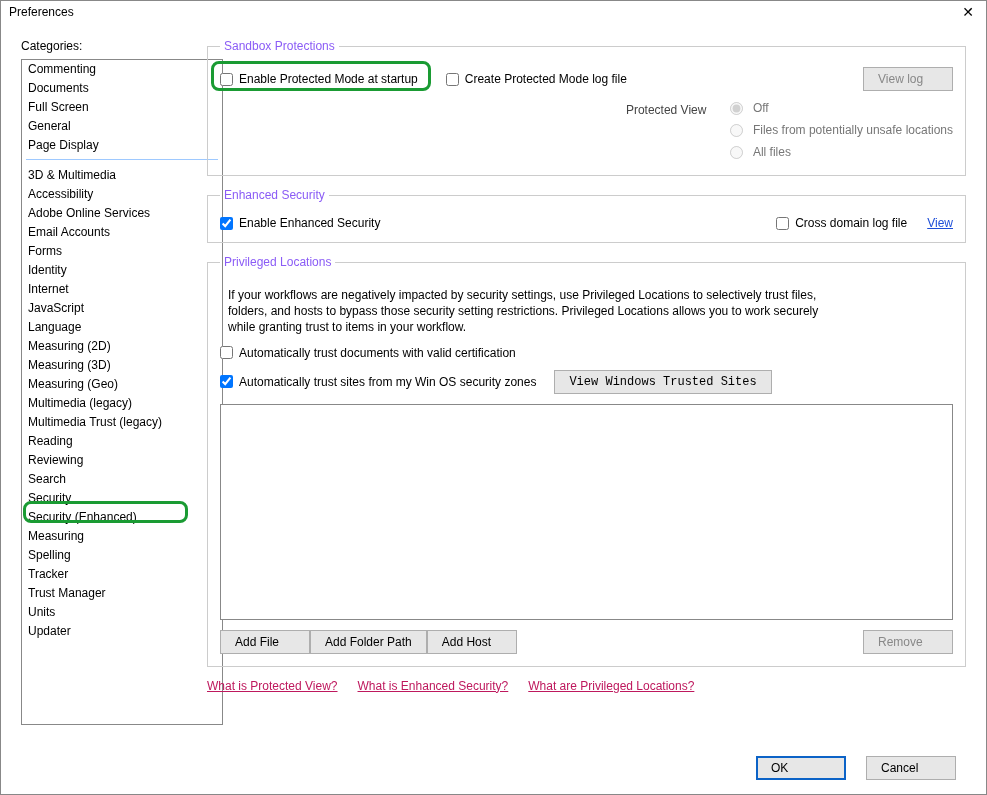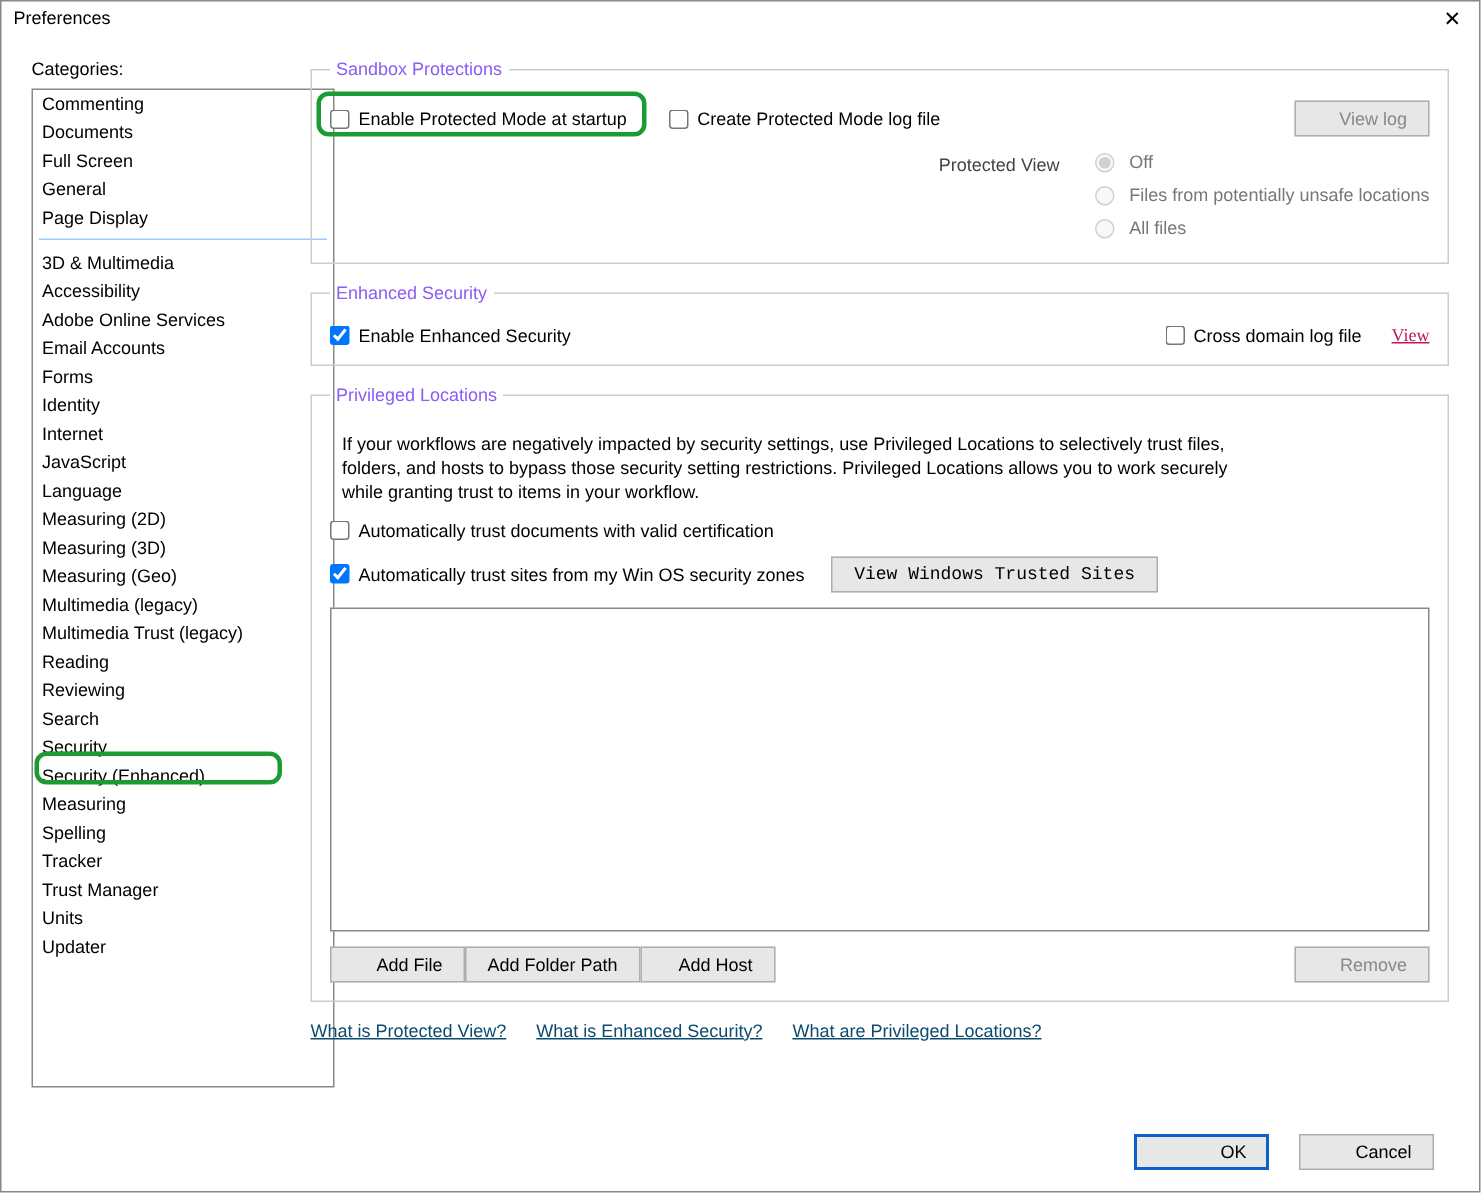--- a/index.html
+++ b/index.html
@@ -15,30 +15,30 @@
   .catitem.selected { background: #fff; }
   .cat-sep { border-bottom: 1px solid #9ec9ff; margin: 4px 4px 6px 4px; }
   .highlight-ring { position: absolute; border: 3px solid #1a9b33; border-radius: 8px; pointer-events: none; }
   .main { flex: 1; padding-left: 16px; position: relative; }
   fieldset { border: 1px solid #ccc; border-left-color:#ccc; border-right-color:#ccc; margin: 0 0 12px 0; padding: 14px 12px 12px 12px; }
   legend { padding: 0 4px; color: #8b5cf6; }
   .row { display: flex; align-items: center; gap: 12px; margin-bottom: 6px; flex-wrap: wrap; }
   label.cb { display: inline-flex; align-items: center; gap: 6px; }
   input[type=checkbox] { width: 13px; height: 13px; margin:0; }
   input[type=radio] { margin:0 4px 0 0; }
-  .btn { background: #e7e7e7; border: 1px solid #aeaeae; padding: 4px 14px; min-width: 90px; text-align: right; cursor: default; }
+  .btn { background: #e7e7e7; border: 1px solid #aeaeae; padding: 4px 14px; min-width: 90px; text-align: left; cursor: default; }
   .btn.disabled { color: #888; background: #e7e7e7; }
   .btn.default { border: 2px solid #0c63c7; padding: 3px 13px; }
   .radio-col { display:flex; flex-direction:column; gap:8px; color:#777; }
   .radio-row { display:flex; align-items:center; gap:6px; }
   .pv-row { display:flex; align-items:flex-start; gap:14px; margin: 6px 0 4px 0; justify-content: flex-end; }
   .pv-label { width: 90px; padding-top:2px; color:#444; }
-  .enh-row { display:flex; justify-content:space-between; align-items:center; }
-  .link { color:#0c4a6e; text-decoration: underline; cursor: default; }
-  .link.muted { color:#be185d;font-family:Liberation Serif, serif; }
+  .enh-row { display:flex; justify-content:space-between; align-items:flex-start; }
+  .link { color:#be185d; text-decoration: underline; cursor: default; }
+  .link.muted { color:#1d4ed8; }
   .priv-desc { margin: 4px 8px 10px 8px; max-width: 600px; line-height: 1.35; }
   .listbox { border:1px solid #888; height: 216px; background:#fff; margin-top:10px; }
   .priv-buttons { display:flex; gap:0; margin-top:10px; }
   .priv-buttons .spacer { flex:1; }
   .helplinks { margin-top: 12px; display:flex; gap:20px; }
   .footer { position:absolute; right: 30px; bottom: 14px; display:flex; gap:20px; }
   .hl1 { left: 210px; top: 60px; width: 220px; height: 30px; }
   .hl2 { left: 22px; top: 500px; width: 165px; height: 22px; }
   .sandbox-top { display:flex; align-items:center; gap: 28px; margin-bottom:10px; }
 </style>

